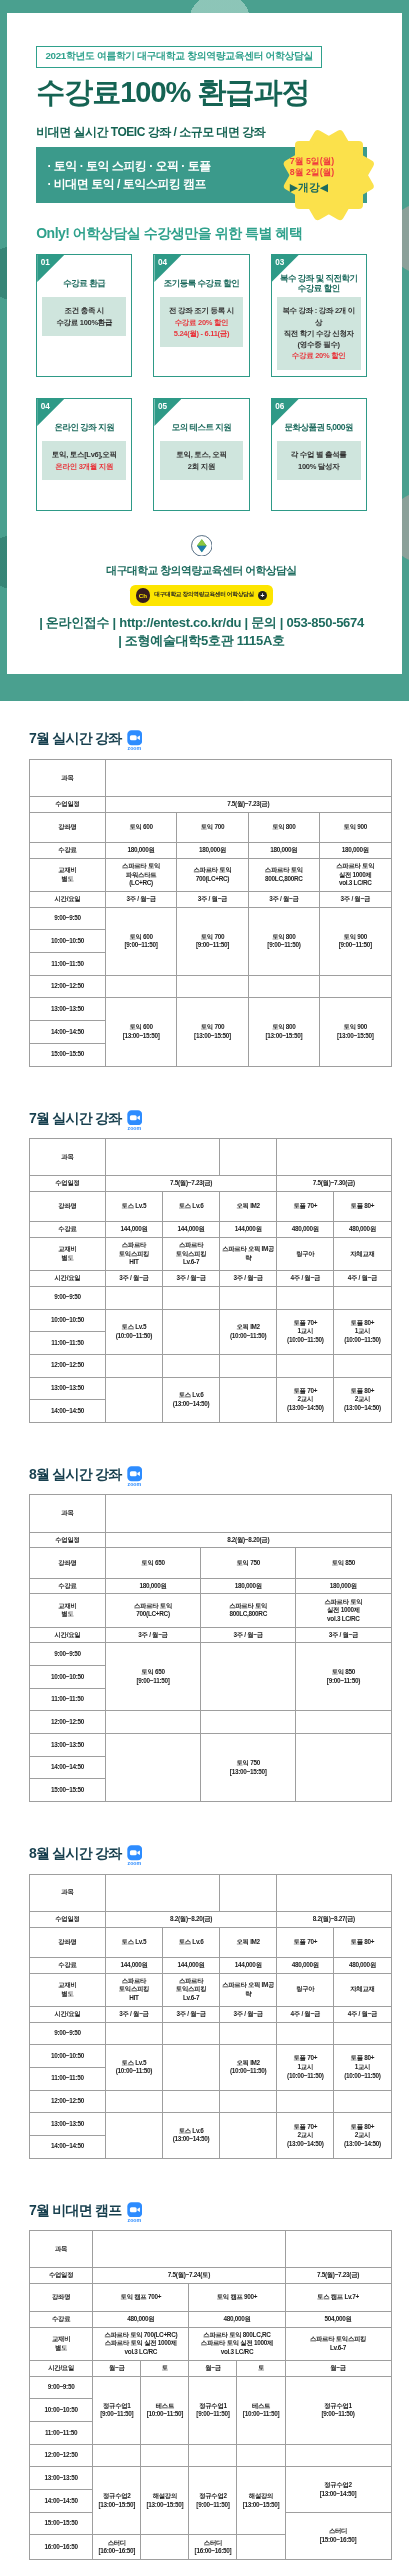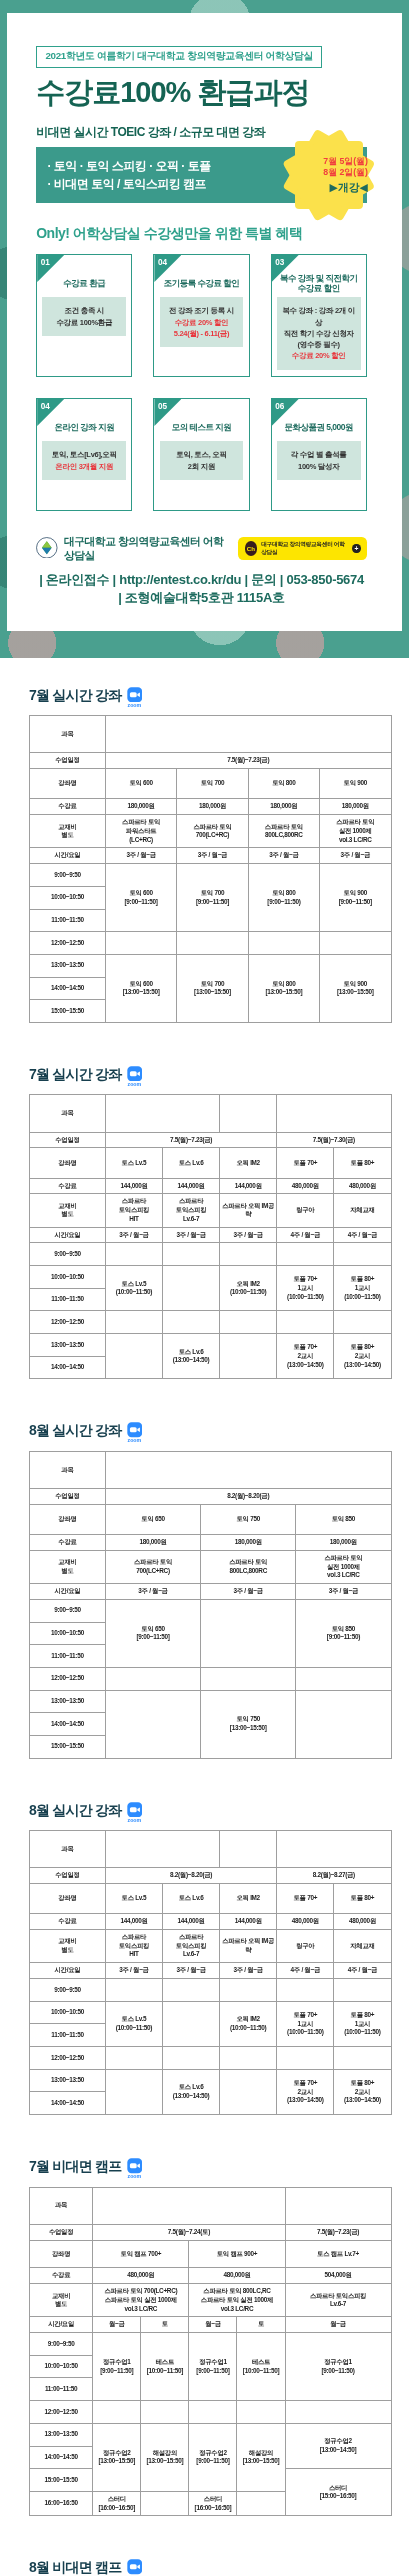--- a/index.html
+++ b/index.html
@@ -17,31 +17,31 @@
   .hcard{background:#fff;margin:0 7.2px;padding:33px 35px 24px 29px;}
   .badge{display:inline-block;border:1.5px solid #2fa18c;color:#2fa18c;font-weight:800;font-size:9.8px;padding:3.1px 8.2px;letter-spacing:-0.3px;}
   .title1{margin-top:15.5px;color:#35a893;font-size:23px;font-weight:900;letter-spacing:-1px;}
   .title2{margin-top:5.2px;color:#156353;font-size:29px;font-weight:900;letter-spacing:-1px;}
   .subtitle{margin-top:11.3px;color:#156353;font-size:12px;font-weight:900;letter-spacing:-0.5px;}
   .banner{position:relative;margin-top:6.2px;background:#3b9a8b;color:#fff;padding:9.3px 93px 9.3px 11.3px;}
   .banner .bl{font-size:12px;font-weight:900;letter-spacing:-0.5px;line-height:1.55;}
   .starburst{position:absolute;right:-1px;top:50%;width:78px;height:78px;transform:translateY(-50%);z-index:2;}
   .starburst i{position:absolute;inset:5.2px;background:#fbe14b;border-radius:4.1px;display:block;}
   .starburst i.r30{transform:rotate(30deg);} .starburst i.r60{transform:rotate(60deg);}
-  .star-content{position:absolute;inset:0;display:flex;flex-direction:column;align-items:flex-end;justify-content:center;z-index:3;}
+  .star-content{position:absolute;inset:0;display:flex;flex-direction:column;align-items:flex-start;justify-content:center;z-index:3;}
   .star-content .d{color:#f03e3e;font-weight:900;font-size:8.8px;line-height:1.3;}
   .star-content .o{margin-top:2.1px;color:#1d6b5e;font-weight:900;font-size:10.8px;}
   .only-h{margin-top:21.6px;color:#2fa18c;font-size:14px;font-weight:900;letter-spacing:-0.5px;}
   .bgrid{margin-top:11.3px;display:grid;grid-template-columns:1fr 1fr 1fr;gap:21px;}
   .benefit{position:relative;border:1px solid #2e9a87;background:#fff;padding:17.5px 5.2px 6.2px;min-height:87px;}
   .b-num{position:absolute;top:0;left:0;width:27px;height:27px;background:#2e9a87;clip-path:polygon(0 0,100% 0,0 100%);color:#fff;font-weight:900;font-size:8.2px;padding:2.6px 0 0 3.6px;box-sizing:border-box;}
   .b-title{text-align:center;color:#1d6b5e;font-weight:900;font-size:8.5px;letter-spacing:-0.5px;line-height:1.2;min-height:20.6px;display:flex;align-items:center;justify-content:center;}
   .b-box{margin-top:4.1px;background:#cfe5dd;padding:8.2px 3.1px;text-align:center;font-size:7.5px;font-weight:800;color:#333;line-height:1.5;letter-spacing:-0.3px;}
   .b-box .red{color:#e8373d;}
-  .orgline{margin-top:24px;display:flex;align-items:center;justify-content:center;gap:6.2px;}
+  .orgline{margin-top:24px;display:flex;align-items:center;justify-content:center;gap:6.2px;flex-direction:column;}
   .orgname{color:#1d6b5e;font-weight:900;font-size:10.8px;letter-spacing:-0.5px;}
   .kakao{display:inline-flex;align-items:center;gap:4.1px;background:#fde500;border-radius:5.2px;padding:3.6px 6.2px;}
   .kakao .ch{width:14.4px;height:14.4px;border-radius:50%;background:#371d1e;color:#fde500;font-weight:900;display:flex;align-items:center;justify-content:center;font-size:6.2px;}
   .kakao .klabel{color:#222;font-weight:800;font-size:5.7px;letter-spacing:-0.3px;}
   .kakao .plus{width:9.3px;height:9.3px;border-radius:50%;background:#222;color:#fff;font-size:6.7px;line-height:9.3px;text-align:center;font-weight:900;}
   .contact{margin-top:8.2px;text-align:center;color:#1d6b5e;font-weight:900;font-size:13px;letter-spacing:-0.3px;}
   .band{height:27px;}
   
   .tables-area{background:#fff;padding:29px 17.5px 36px 29px;}
   .tt-sec{margin-bottom:43px;}

